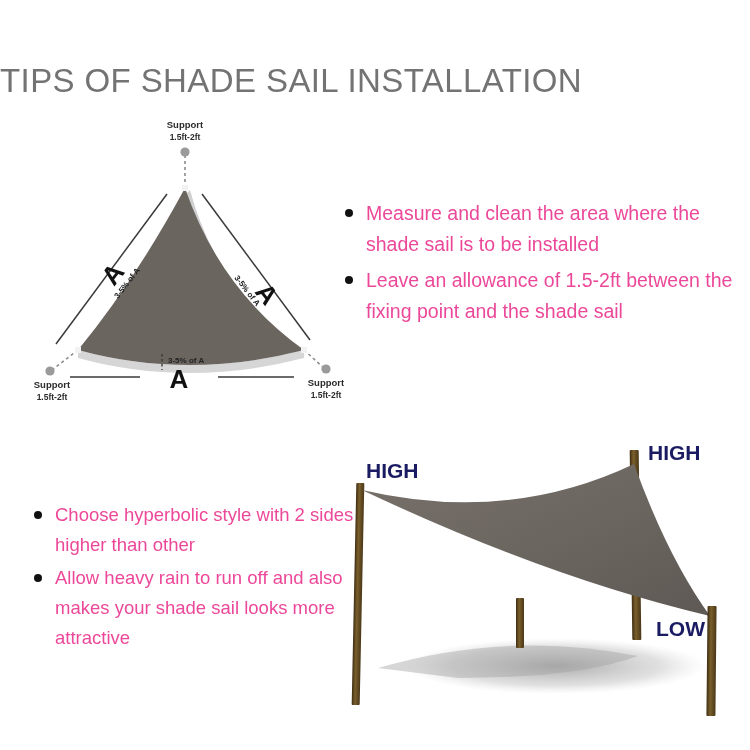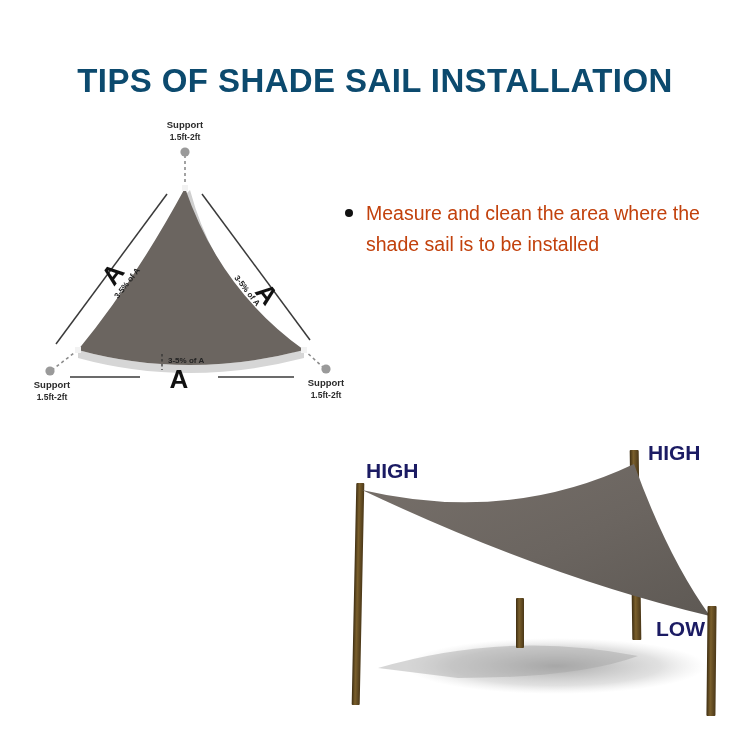--- a/index.html
+++ b/index.html
@@ -22,25 +22,25 @@
     height: 750px;
     background: #ffffff;
   }
 
   
   #title {
     position: absolute;
     left: 0;
     top: 62px;
     width: 750px;
-    text-align: center;
+    text-align: left;
     font-size: 33px;
-    font-weight: bold;
+    font-weight: normal;
     letter-spacing: 0.4px;
-    color: #0c4a6e;
+    color: #737373;
     font-family: "Liberation Sans", sans-serif;
   }
 
   
   #triangle-figure {
     position: absolute;
     left: 22px;
     top: 112px;
     width: 330px;
     height: 300px;
@@ -76,21 +76,21 @@
     list-style: none;
     margin: 0;
     padding: 0;
   }
   ul.bullets li {
     position: relative;
     padding-left: 21px;
     margin-bottom: 5px;
     font-size: 19.5px;
     line-height: 31px;
-    color: #c2410c;
+    color: #ec4899;
     font-family: "Liberation Sans", sans-serif;
   }
   ul.bullets li .bullet-dot {
     position: absolute;
     left: 0;
     top: 11px;
     width: 8px;
     height: 8px;
     border-radius: 50%;
     background: #111111;
@@ -209,23 +209,39 @@
       <text class="lbl-support-sub" x="304" y="286" text-anchor="middle">1.5ft-2ft</text>
     </svg>
   </div>
 
   <div id="tips-list-top">
     <ul class="bullets">
       <li>
         <span class="bullet-dot"></span>
         <span>Measure and clean the area where the shade sail is to be installed</span>
       </li>
+      <li>
+        <span class="bullet-dot"></span>
+        <span>Leave an allowance of 1.5-2ft between the fixing point and the shade sail</span>
+      </li>
     </ul>
   </div>
 
+  <div id="tips-list-bottom">
+    <ul class="bullets">
+      <li>
+        <span class="bullet-dot"></span>
+        <span>Choose hyperbolic style with 2 sides higher than other</span>
+      </li>
+      <li>
+        <span class="bullet-dot"></span>
+        <span>Allow heavy rain to run off and also makes your shade sail looks more attractive</span>
+      </li>
+    </ul>
+  </div>
 
   <div id="sail-figure">
     <svg width="412" height="300" viewBox="0 0 412 300" xmlns="http://www.w3.org/2000/svg">
       <defs>
         <linearGradient id="postGrad" x1="0" y1="0" x2="1" y2="0">
           <stop offset="0%" stop-color="#3d2d12"></stop>
           <stop offset="40%" stop-color="#7a5f2c"></stop>
           <stop offset="100%" stop-color="#4a3718"></stop>
         </linearGradient>
         <linearGradient id="sailGrad" x1="0" y1="0" x2="1" y2="1">

